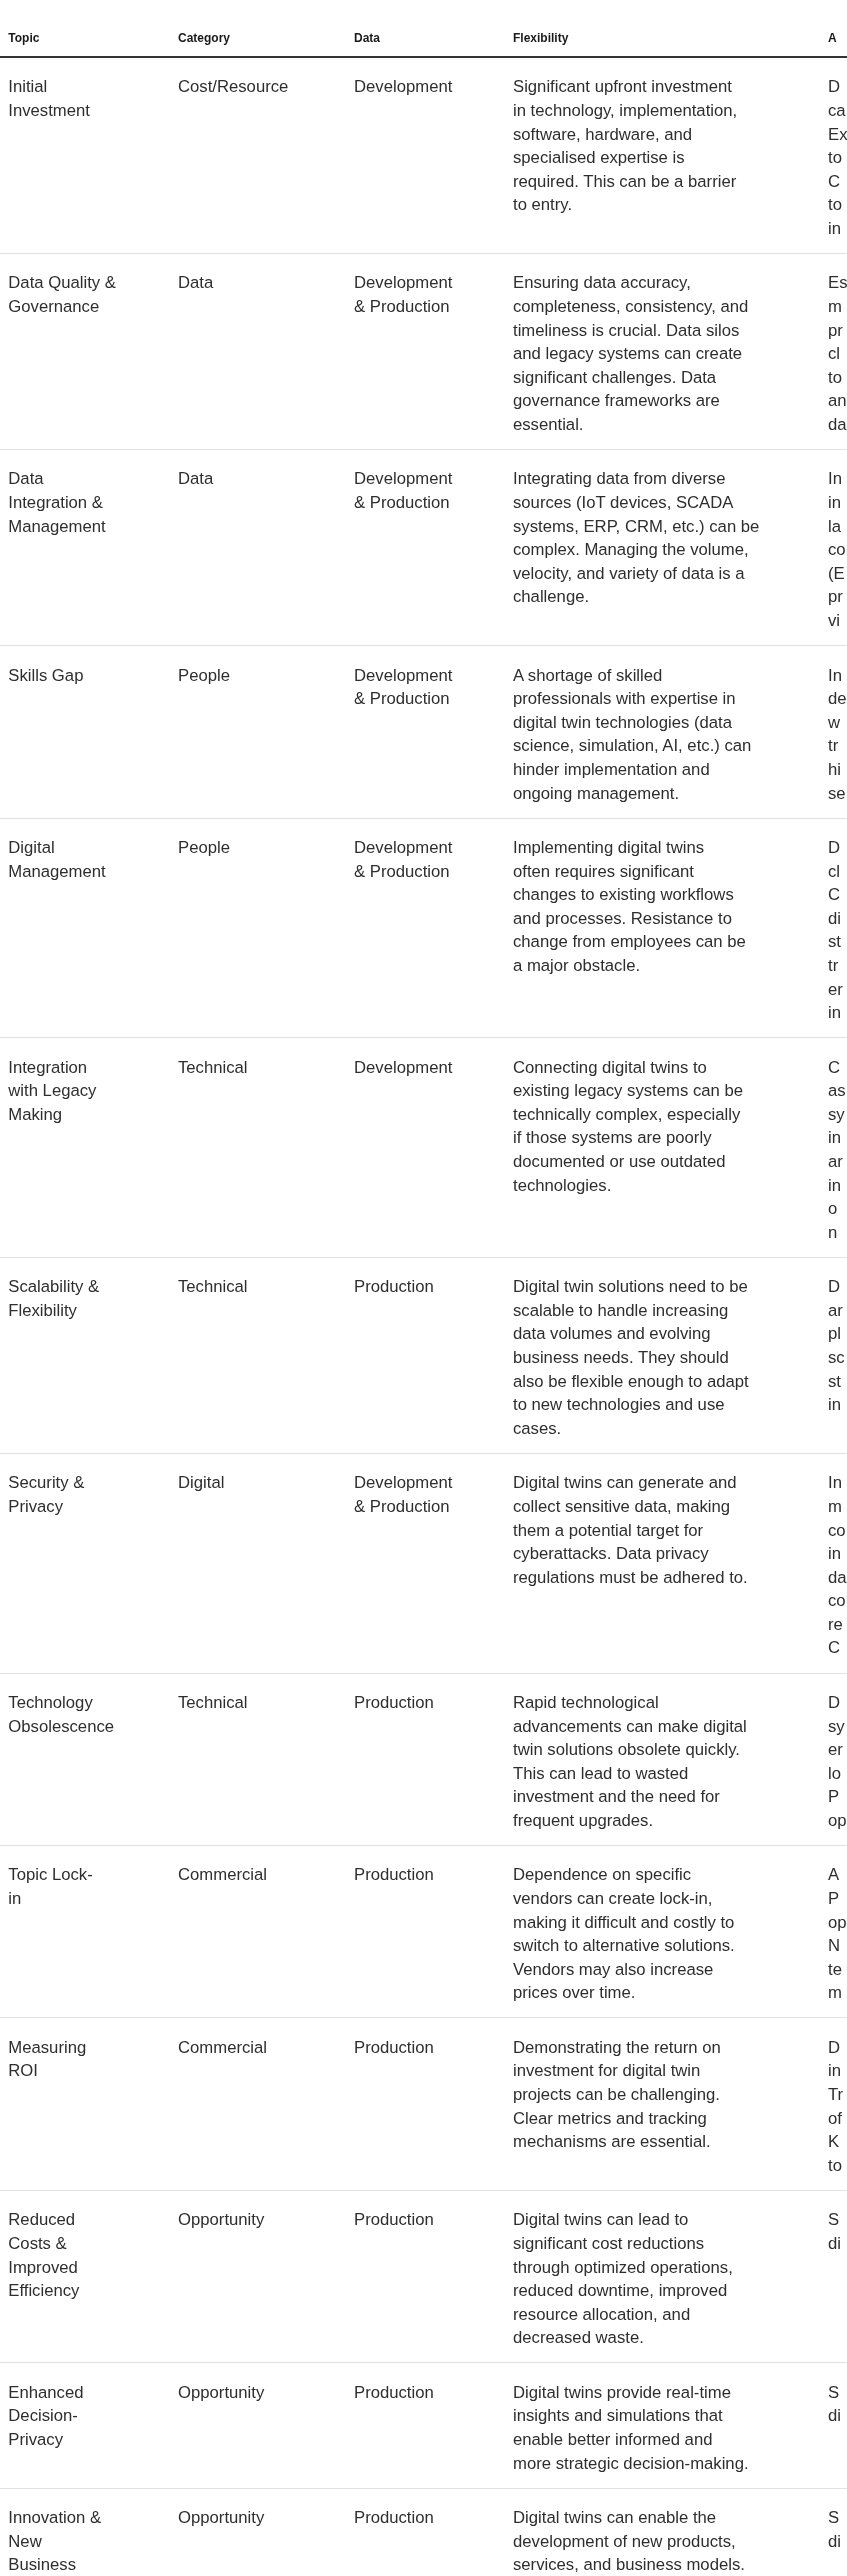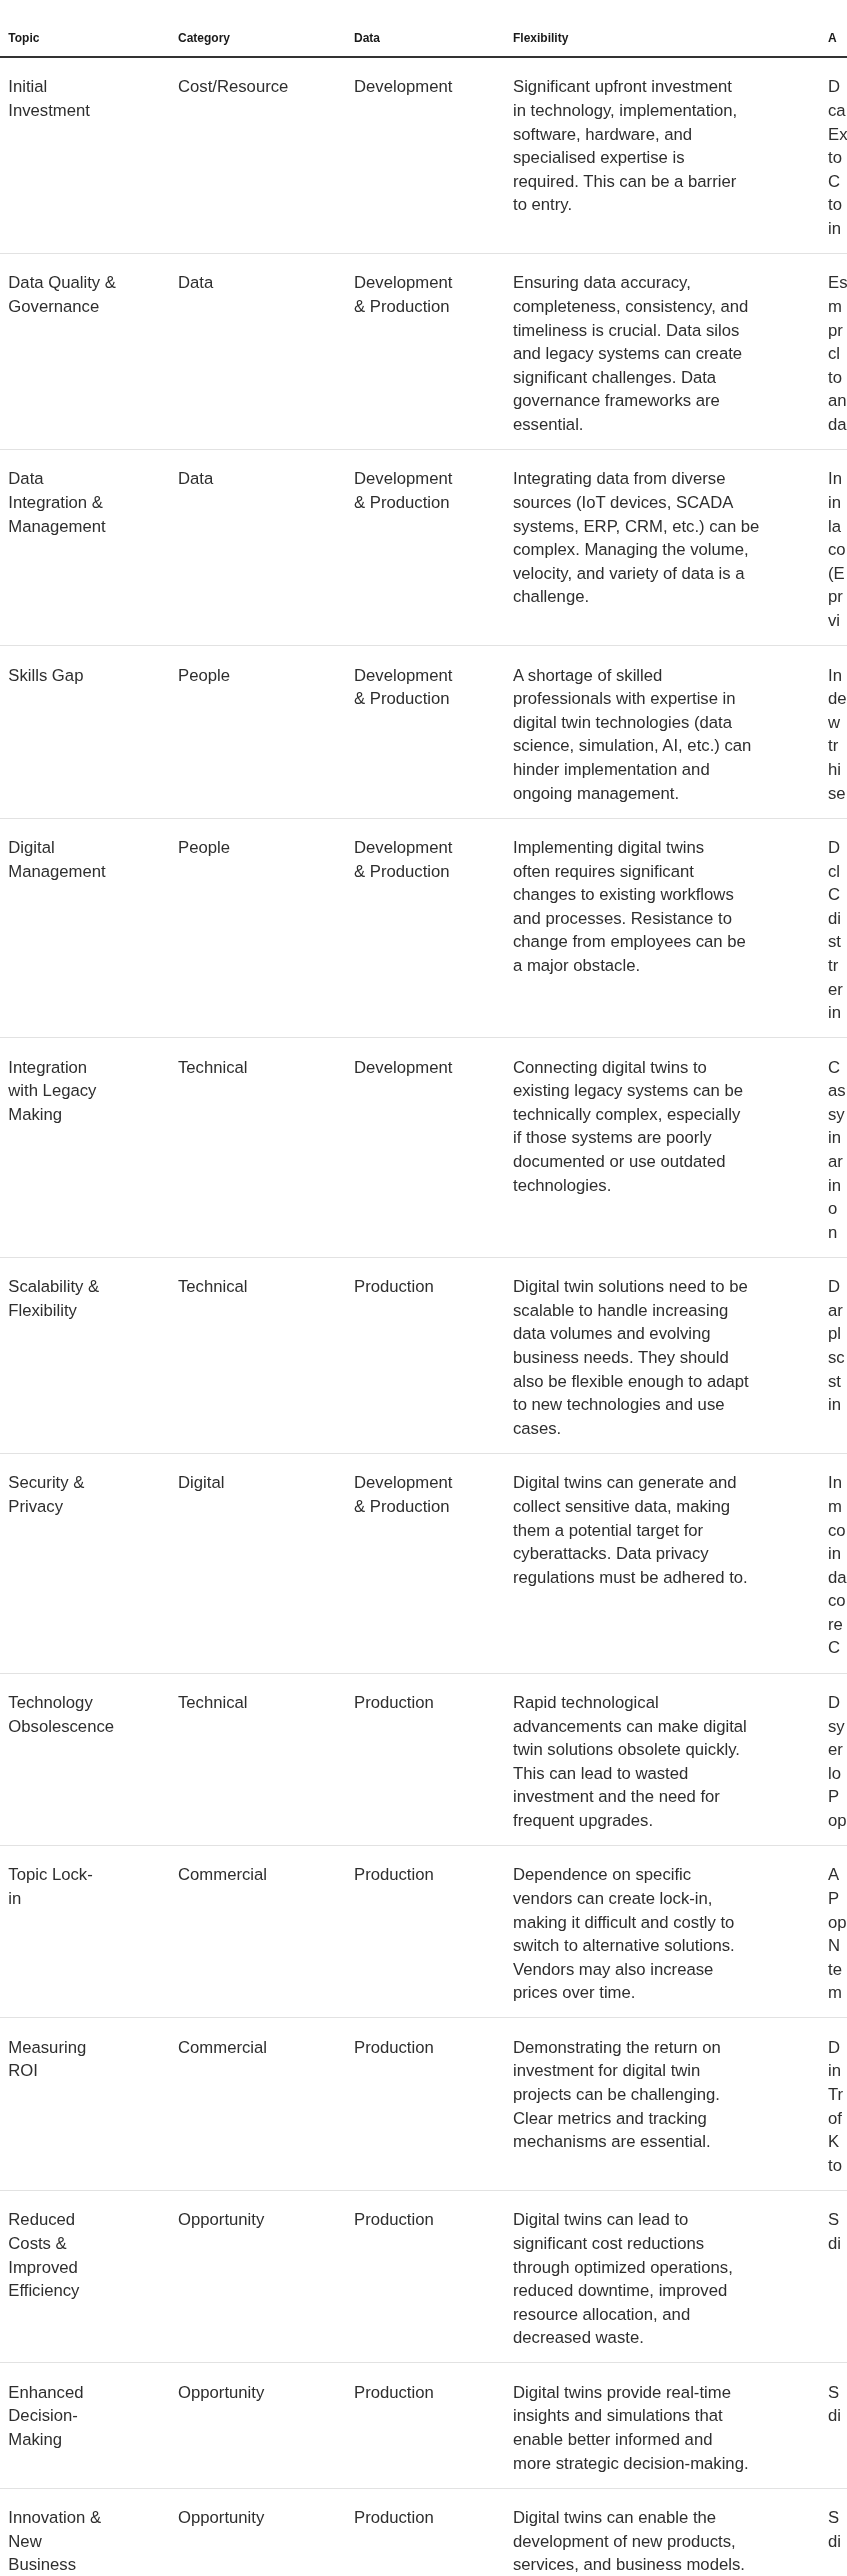--- a/index.html
+++ b/index.html
@@ -298,21 +298,21 @@
 through optimized operations,
 reduced downtime, improved
 resource allocation, and
 decreased waste.</td>
     <td class="approach-cell">S
 di</td>
   </tr>
         <tr>
     <td class="topic-cell">Enhanced
 Decision-
-Making</td>
+Privacy</td>
     <td class="category-cell">Opportunity</td>
     <td class="stage-cell">Production</td>
     <td class="desc-cell">Digital twins provide real-time
 insights and simulations that
 enable better informed and
 more strategic decision-making.</td>
     <td class="approach-cell">S
 di</td>
   </tr>
         <tr>

